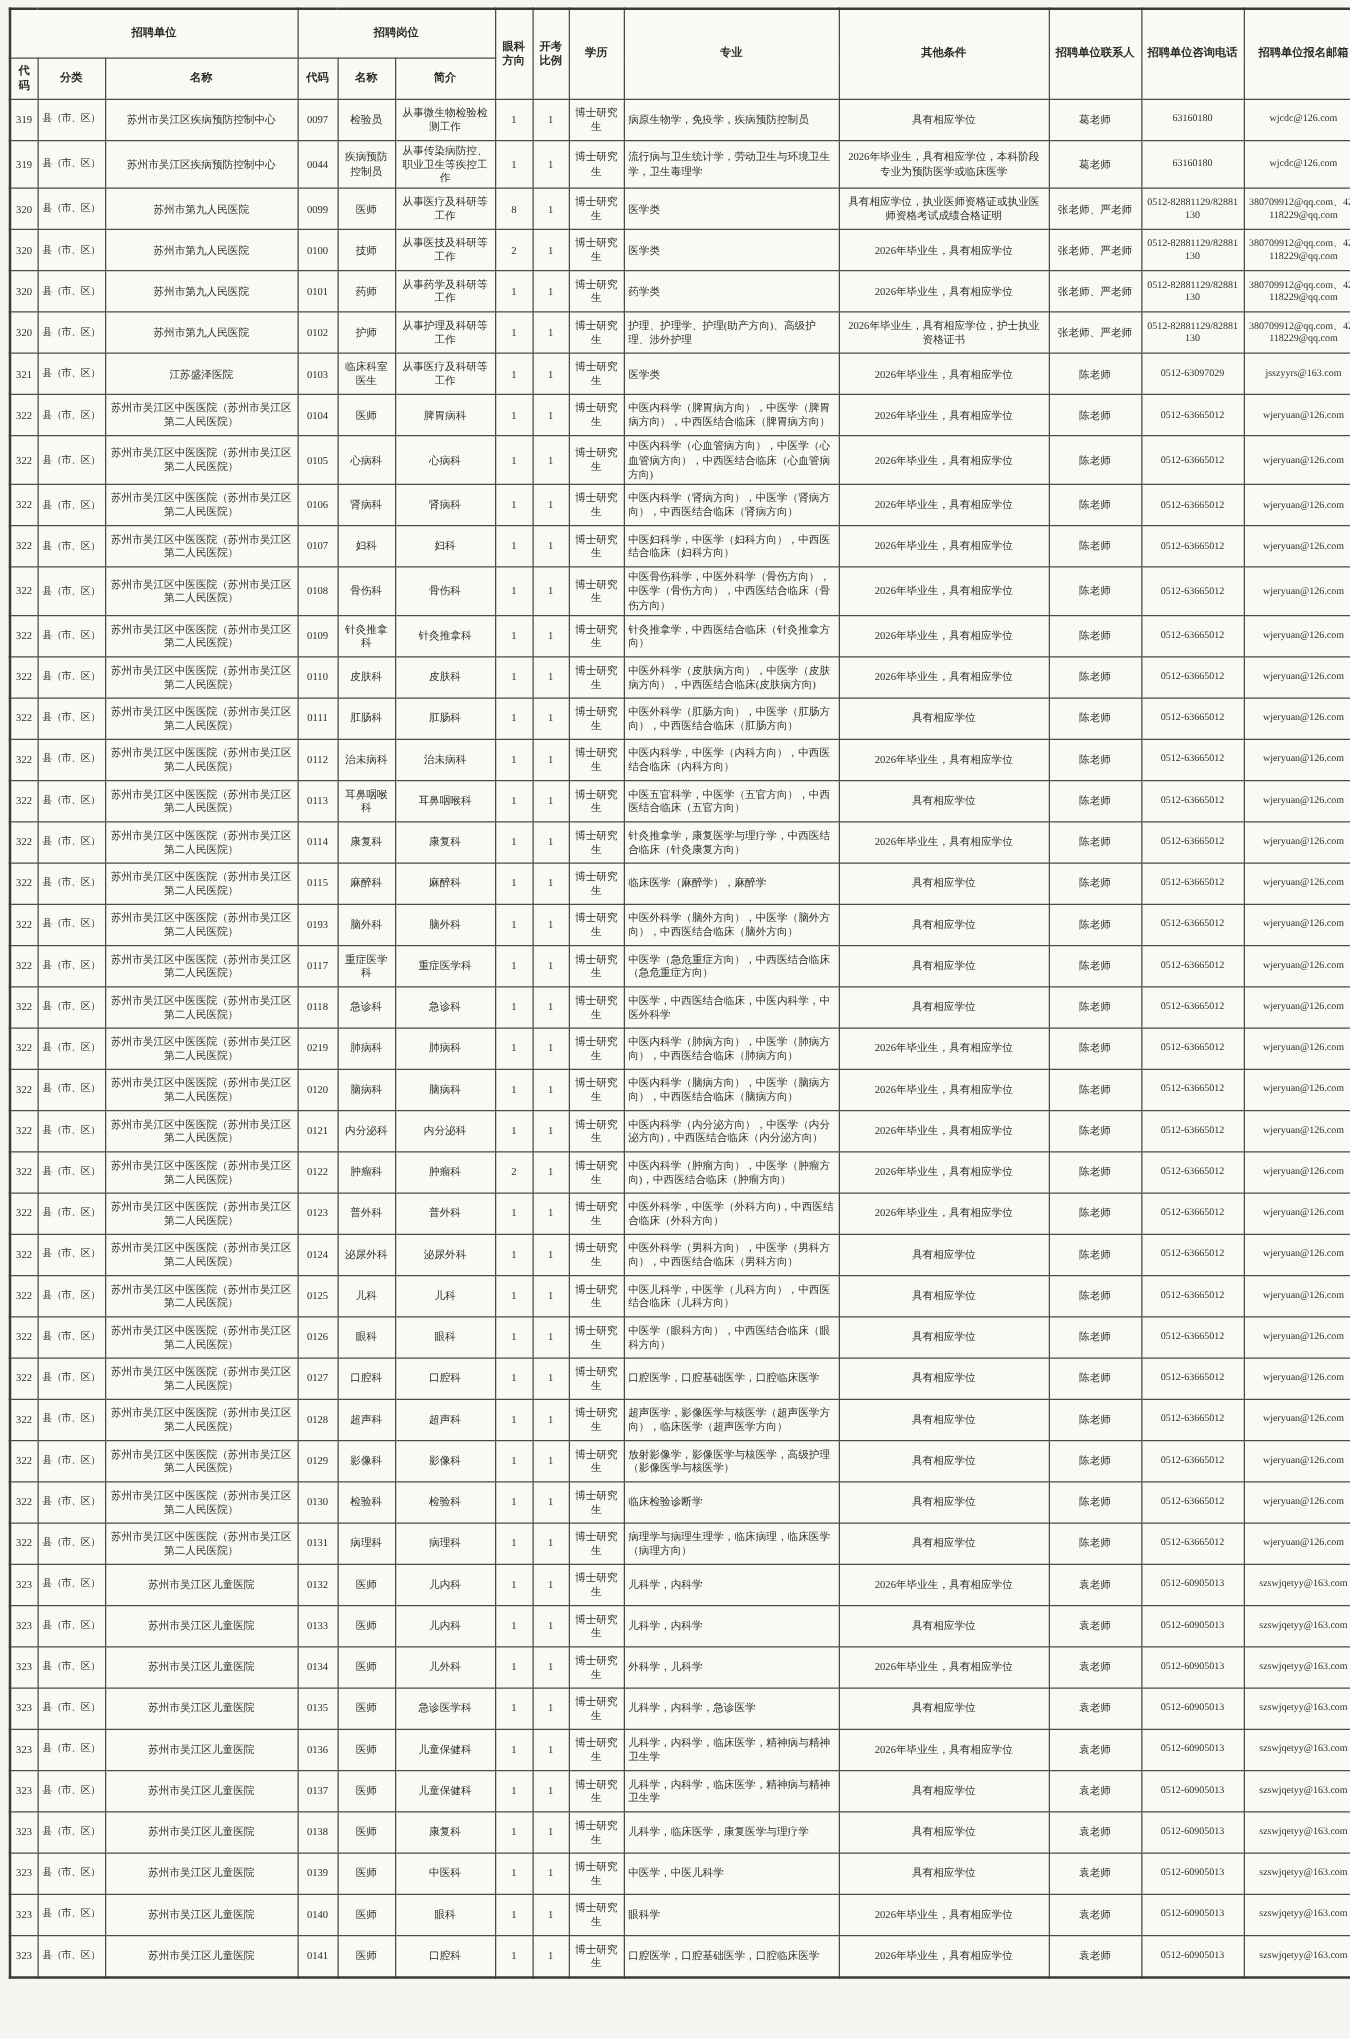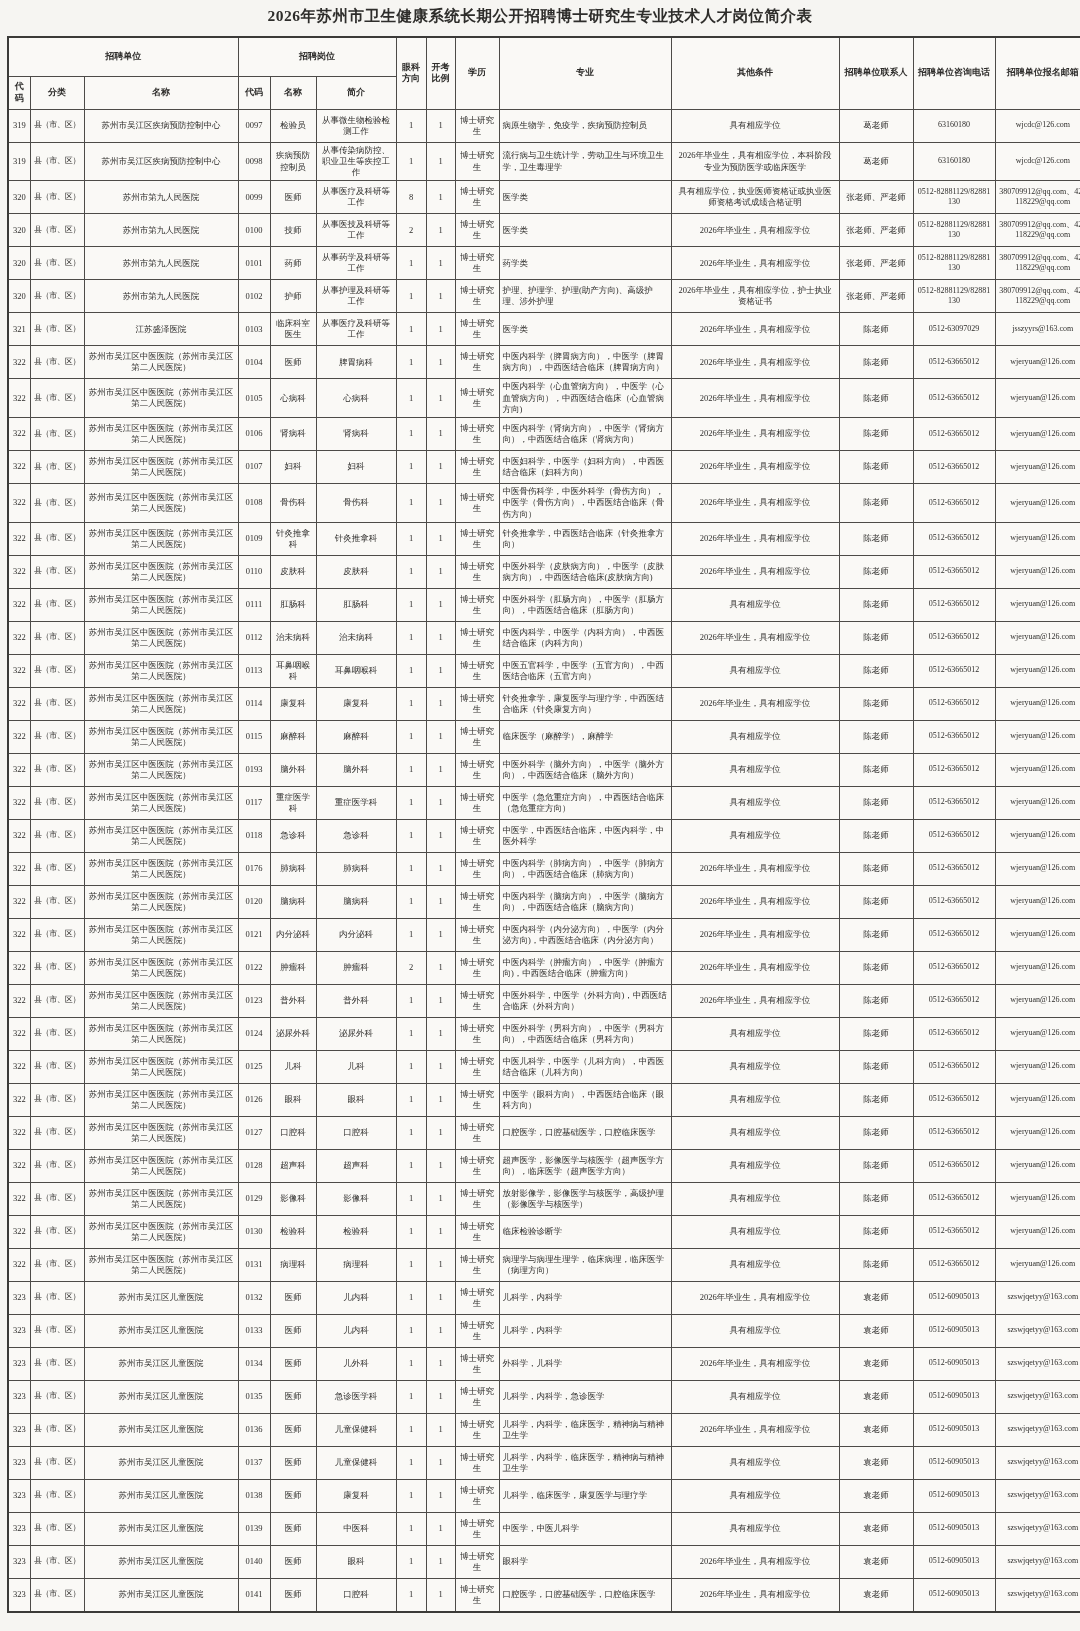--- a/index.html
+++ b/index.html
@@ -18,21 +18,20 @@
   td.num{font-family:"Liberation Serif",serif;}
   td.latin{font-size:8px;word-break:break-all;font-family:"Liberation Serif",serif;}
   table{border:2px solid #3b3a38;}
   tbody tr{min-height:30px;}
   tbody td{height:28px;}
 </style>
 </head>
 <body>
 
 <div class="page">
-  <div class="doc-title">2026年苏州市卫生健康系统长期公开招聘博士研究生专业技术人才岗位简介表</div>
 
   <table>
     <colgroup>
       <col style="width:22px">
         <col style="width:54px">
         <col style="width:154px">
       <col style="width:32px">
         <col style="width:46px">
         <col style="width:80px">
       <col style="width:30px">
@@ -80,21 +79,21 @@
     <td class="left">病原生物学，免疫学，疾病预防控制员</td>
     <td>具有相应学位</td>
     <td>葛老师</td>
     <td class="latin">63160180</td>
     <td class="latin">wjcdc@126.com</td>
   </tr>
         <tr>
     <td class="num">319</td>
     <td class="cat">县（市、区）</td>
     <td>苏州市吴江区疾病预防控制中心</td>
-    <td class="num">0098</td>
+    <td class="num">0044</td>
     <td>疾病预防控制员</td>
     <td>从事传染病防控、职业卫生等疾控工作</td>
     <td class="num">1</td>
     <td class="num">1</td>
     <td>博士研究生</td>
     <td class="left">流行病与卫生统计学，劳动卫生与环境卫生学，卫生毒理学</td>
     <td>2026年毕业生，具有相应学位，本科阶段专业为预防医学或临床医学</td>
     <td>葛老师</td>
     <td class="latin">63160180</td>
     <td class="latin">wjcdc@126.com</td>
@@ -416,21 +415,21 @@
     <td class="left">中医学，中西医结合临床，中医内科学，中医外科学</td>
     <td>具有相应学位</td>
     <td>陈老师</td>
     <td class="latin">0512-63665012</td>
     <td class="latin">wjeryuan@126.com</td>
   </tr>
         <tr>
     <td class="num">322</td>
     <td class="cat">县（市、区）</td>
     <td>苏州市吴江区中医医院（苏州市吴江区第二人民医院）</td>
-    <td class="num">0176</td>
+    <td class="num">0219</td>
     <td>肺病科</td>
     <td>肺病科</td>
     <td class="num">1</td>
     <td class="num">1</td>
     <td>博士研究生</td>
     <td class="left">中医内科学（肺病方向），中医学（肺病方向），中西医结合临床（肺病方向）</td>
     <td>2026年毕业生，具有相应学位</td>
     <td>陈老师</td>
     <td class="latin">0512-63665012</td>
     <td class="latin">wjeryuan@126.com</td>

